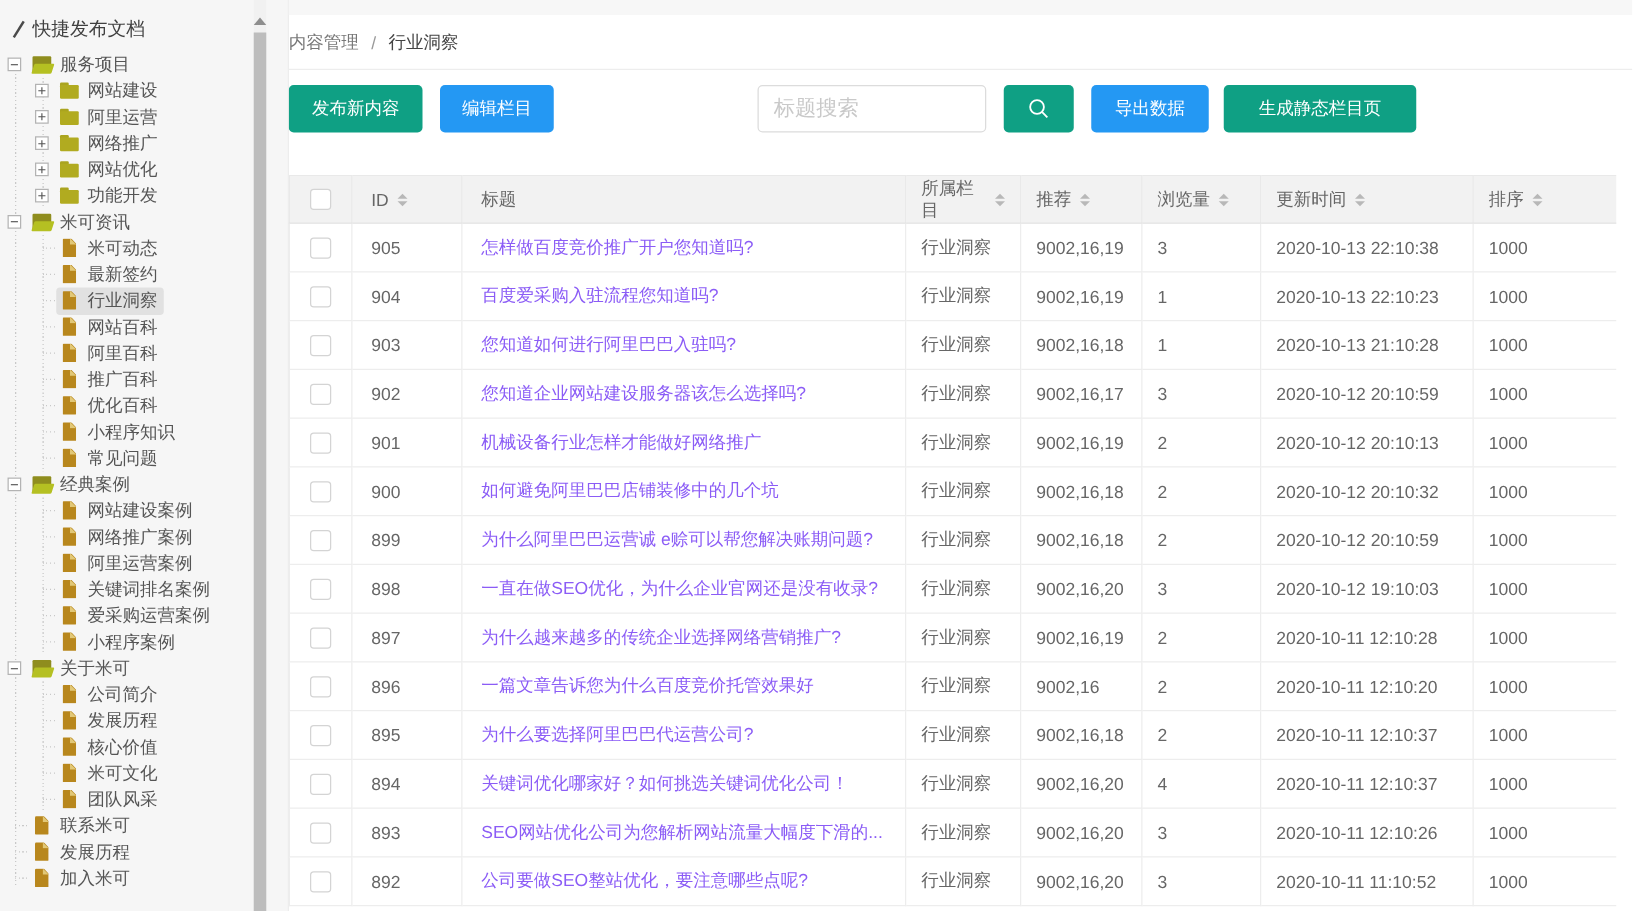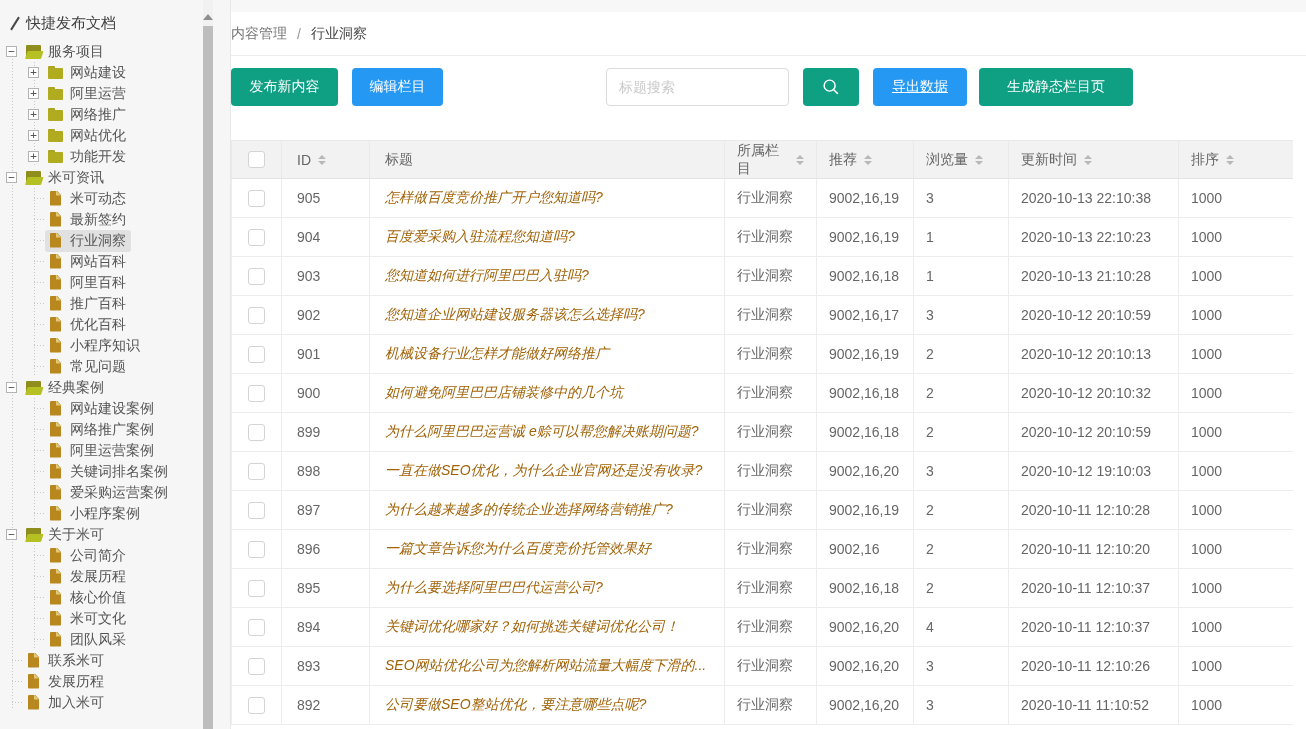--- a/index.html
+++ b/index.html
@@ -57,36 +57,36 @@
   .breadcrumb .sep { margin:0 10px; color:#999; }
   .breadcrumb .current { color:#444; }
   .toolbar { display:flex; align-items:center; margin-top:12px; height:38px; }
   .btn { height:38px; border:none; border-radius:4px; color:#fff; font-size:14px;
     font-family:inherit; cursor:pointer; }
   .btn-green { background:#0fa084; }
   .btn-blue { background:#2498f3; }
   .w-publish { width:107px; }
   .w-edit { width:91px; margin-left:14px; }
   .search-input { width:183px; height:38px; margin-left:163px; border:1px solid #dcdcdc;
-    border-radius:4px; padding:0 12px; font-size:14px; color:#555; font-family:inherit; outline:none; }
+    border-radius:4px; padding:0 12px; font-size:17px; color:#555; font-family:inherit; outline:none; }
   .search-input::placeholder { color:#c9c9c9; }
   .w-search { width:56px; margin-left:14px; display:flex; align-items:center; justify-content:center; }
-  .w-export { width:94px; margin-left:14px;text-decoration:underline; }
+  .w-export { width:94px; margin-left:14px; }
   .w-generate { width:154px; margin-left:12px; }
 
   
   table { width:1061px; margin-top:34px; border-collapse:collapse; table-layout:fixed; font-size:14px; }
   thead th { background:#f2f2f2; height:38px; font-weight:normal; color:#666; text-align:left;
     padding:0 12px; border:1px solid #e9e9e9; border-bottom:1px solid #e3e3e3; cursor:pointer; }
   thead th.cell-check { cursor:default; }
   tbody td { height:39px; color:#666; padding:0 12px; border:1px solid #ededed;
     overflow:hidden; white-space:nowrap; text-overflow:ellipsis; background:#fff; }
   th:last-child, td:last-child { border-right:none; }
   .c-id, .c-title { padding-left:15px; }
-  td.c-title { color:#a16207;font-style:italic; }
+  td.c-title { color:#8b5cf6; }
   .cell-check { text-align:center; padding:0; }
   .checkbox { display:inline-block; width:17px; height:17px; background:#fff;
     border:1px solid #d4d4d4; border-radius:3px; vertical-align:middle; cursor:pointer; }
   .th-inner { display:inline-flex; align-items:center; }
   .sort { display:inline-flex; flex-direction:column; margin-left:7px; gap:2px; }
   .sort i { width:0; height:0; border-left:4px solid transparent; border-right:4px solid transparent; }
   .sort .up { border-bottom:4px solid #b8b8b8; }
   .sort .down { border-top:4px solid #b8b8b8; }
 </style>
 </head>

